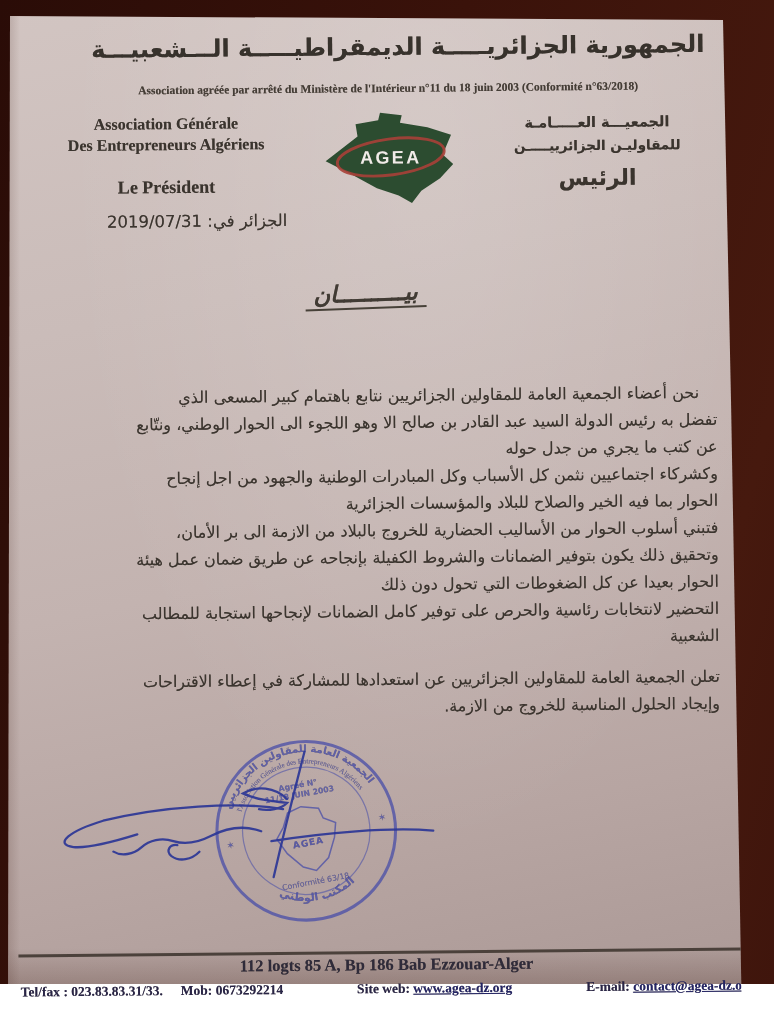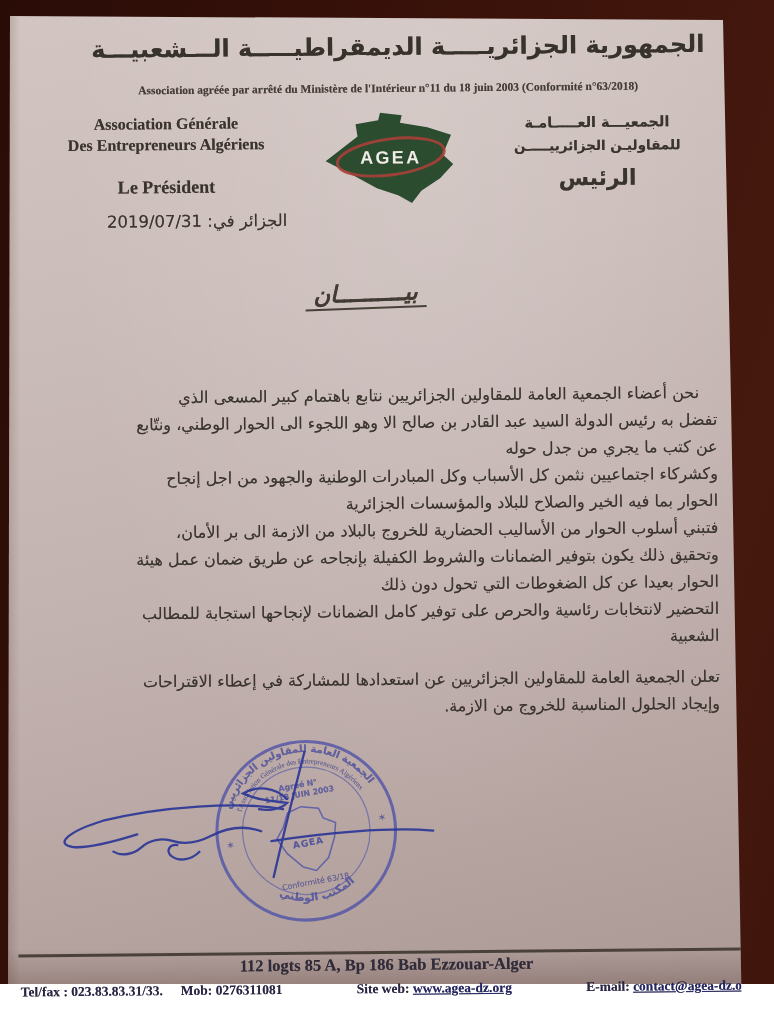--- a/index.html
+++ b/index.html
@@ -145,21 +145,21 @@
           <path d="M 218,82 C 202,76 184,78 168,86 C 154,93 142,95 130,91 C 118,87 106,90 98,97 C 90,104 78,106 70,101"></path>
           <path d="M 156,102 C 148,110 136,112 128,106 C 122,101 126,94 134,95"></path>
         </g>
       </svg>
 
       <div class="footer-rule"></div>
       <div class="footer-address serif">112 logts 85 A, Bp 186 Bab Ezzouar-Alger</div>
       <div class="contact-row serif">
         <span class="contact-left">
           <span>Tel/fax : 023.83.83.31/33.</span>
-          <span>Mob: 0276311081</span>
+          <span>Mob: 0673292214</span>
         </span>
         <span>
           <span>Site web:</span>
           <span class="u">www.agea-dz.org</span>
         </span>
         <span>
           <span>E-mail:</span>
           <span class="u">contact@agea-dz.org</span>
         </span>
       </div>

